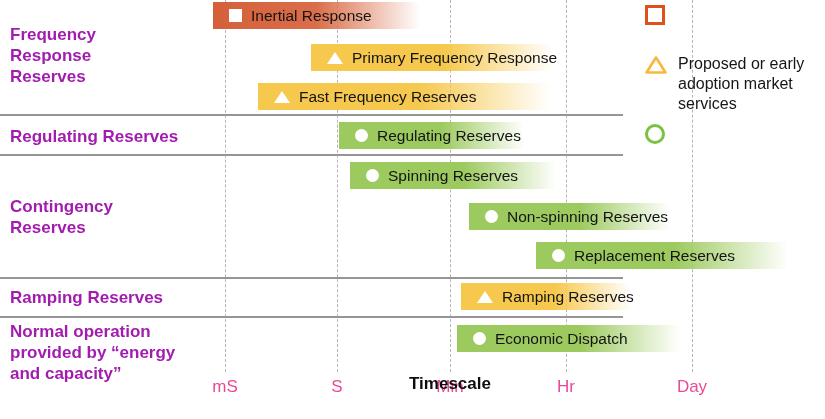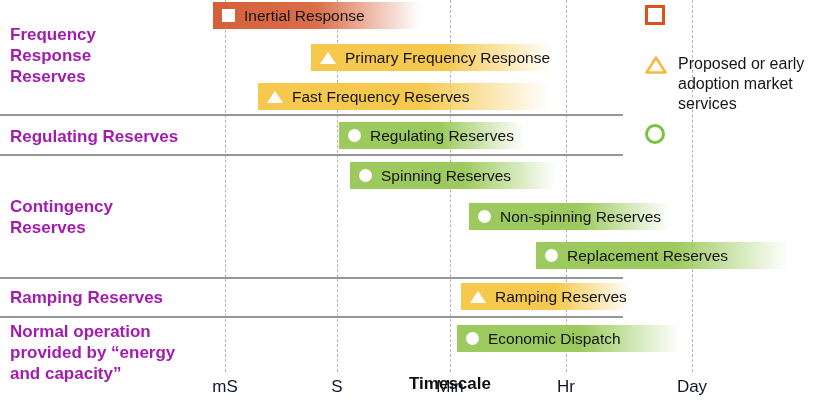--- a/index.html
+++ b/index.html
@@ -14,36 +14,36 @@
   .divider {
     position:absolute; left:0; width:623px; height:1.5px;
     background:#969696; z-index:1;
   }
   .row-label {
     position:absolute; left:10px; font-weight:bold; font-size:17px;
     line-height:21px; color:#a21caf; white-space:pre-line; z-index:3;
   }
   .bar {
     position:absolute; height:27px; display:flex; align-items:center;
-    padding-left:9px; gap:9px; z-index:2; box-sizing:border-box;
+    padding-left:16px; gap:9px; z-index:2; box-sizing:border-box;
   }
   .bar-label { font-size:15.5px; color:#141414; white-space:nowrap; }
   .grad-red    { background:linear-gradient(90deg,#d4603a 0%,#da6e4a 50%,rgba(218,110,74,0) 100%); }
   .grad-yellow { background:linear-gradient(90deg,#f6c84d 0%,#f6c84d 55%,rgba(246,200,77,0) 100%); }
   .grad-green  { background:linear-gradient(90deg,#9cca5e 0%,#9cca5e 55%,rgba(156,202,94,0) 100%); }
   .icon-square { width:13px; height:13px; background:#fff; flex:0 0 auto; }
   .icon-circle { width:13px; height:13px; background:#fff; border-radius:50%; flex:0 0 auto; }
   .icon-triangle {
     width:0; height:0; flex:0 0 auto;
     border-left:8px solid transparent; border-right:8px solid transparent;
     border-bottom:12px solid #fff;
   }
   .tick {
     position:absolute; top:377px; transform:translateX(-50%);
-    font-size:17px; color:#0f172a; z-index:3;
+    font-size:17px; color:#ec4899; z-index:3;
   }
   .axis-title {
     position:absolute; top:374px; transform:translateX(-50%);
     font-size:17px; font-weight:bold; color:#0d0d0d; z-index:3;
   }
   .legend-item {
     position:absolute; left:645px; display:flex; gap:11px;
     align-items:flex-start; z-index:3;
   }
   .legend-text {

